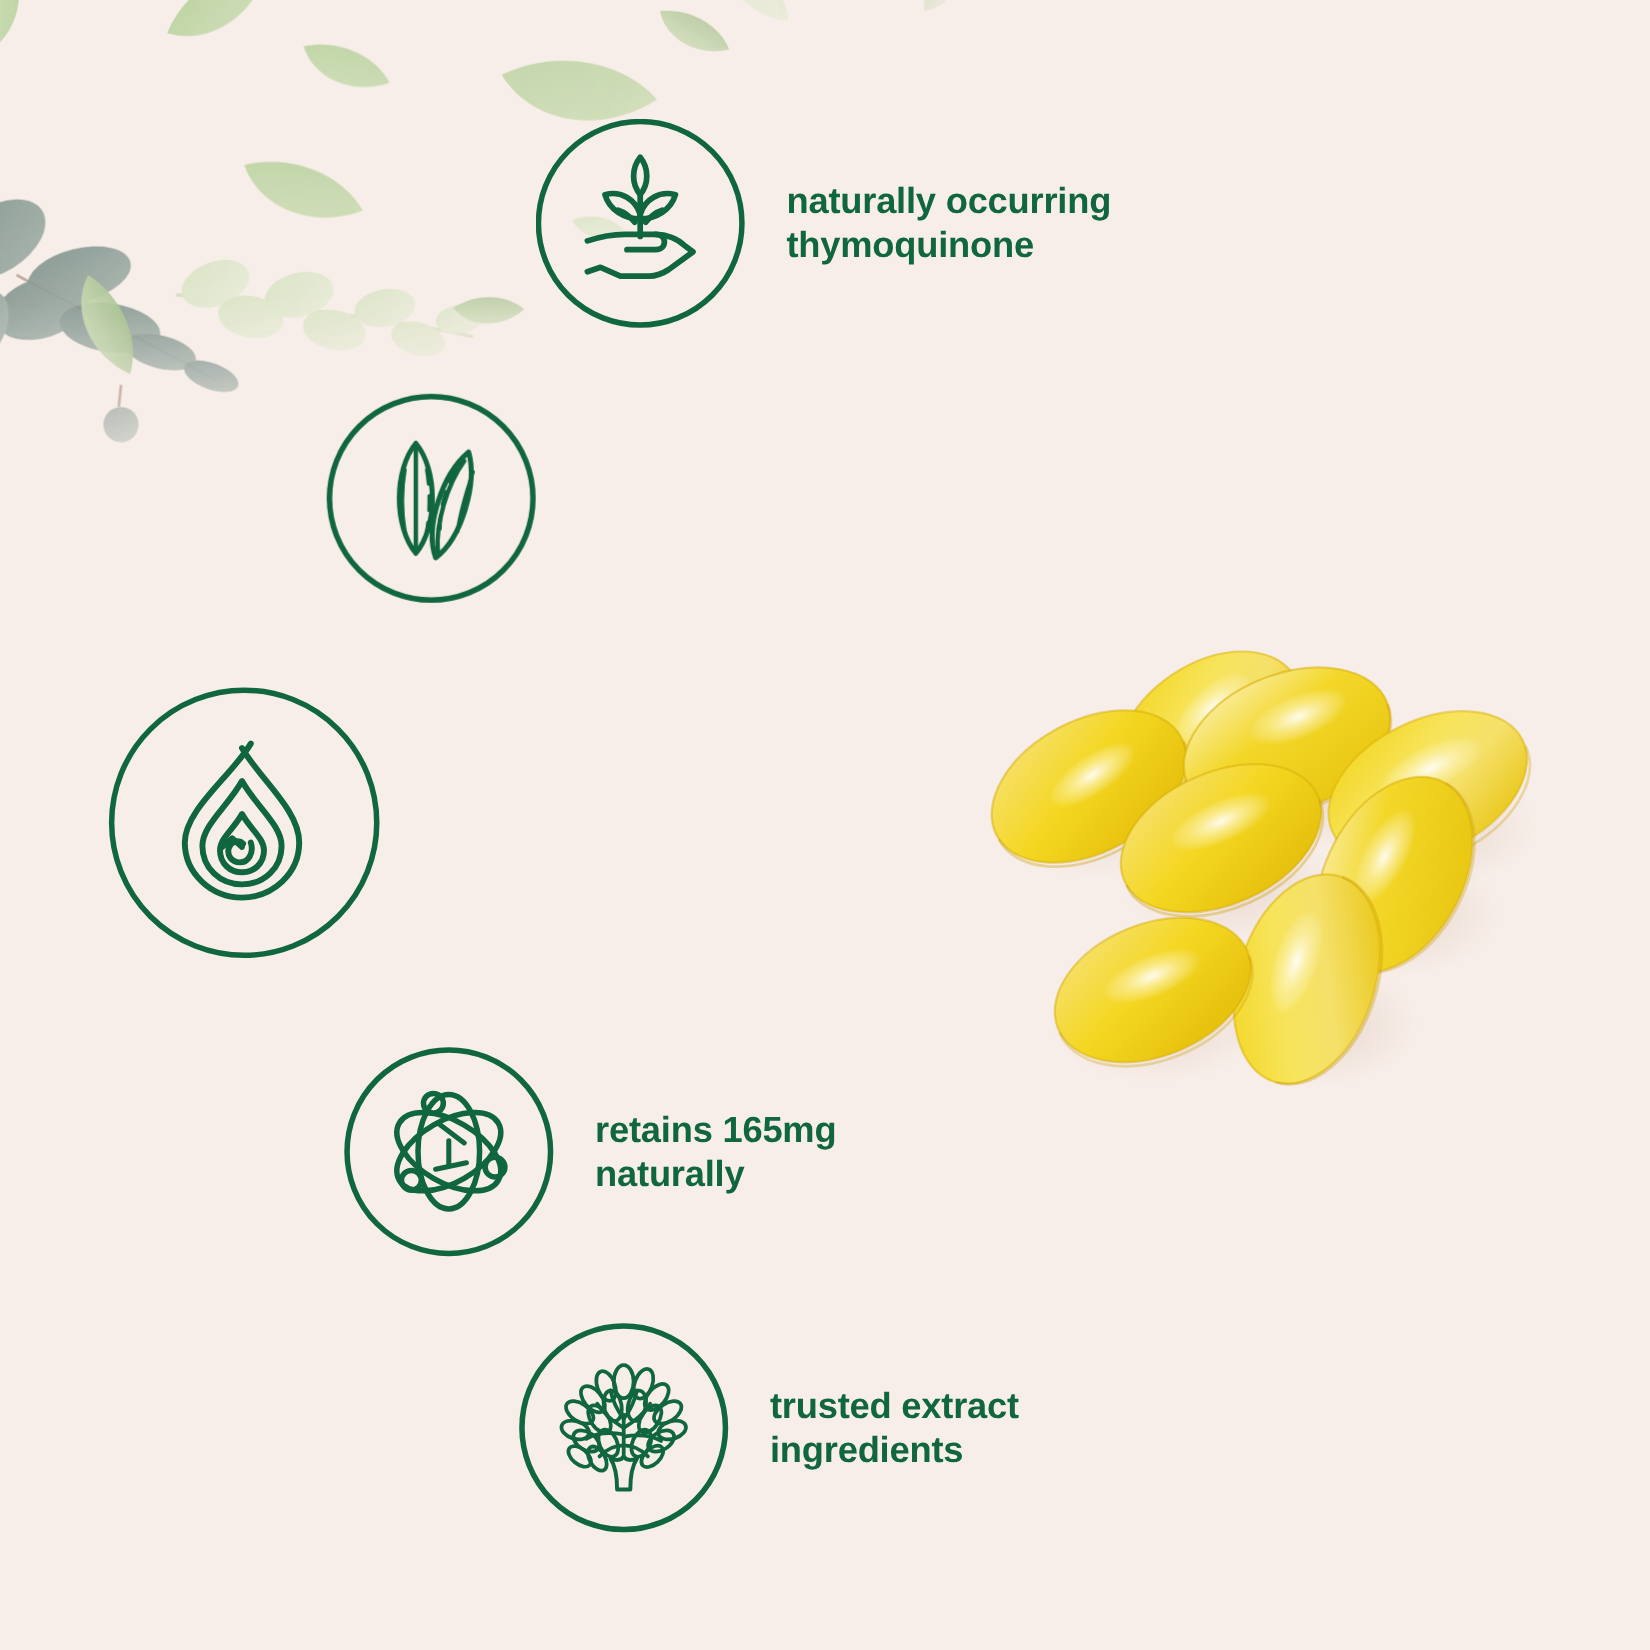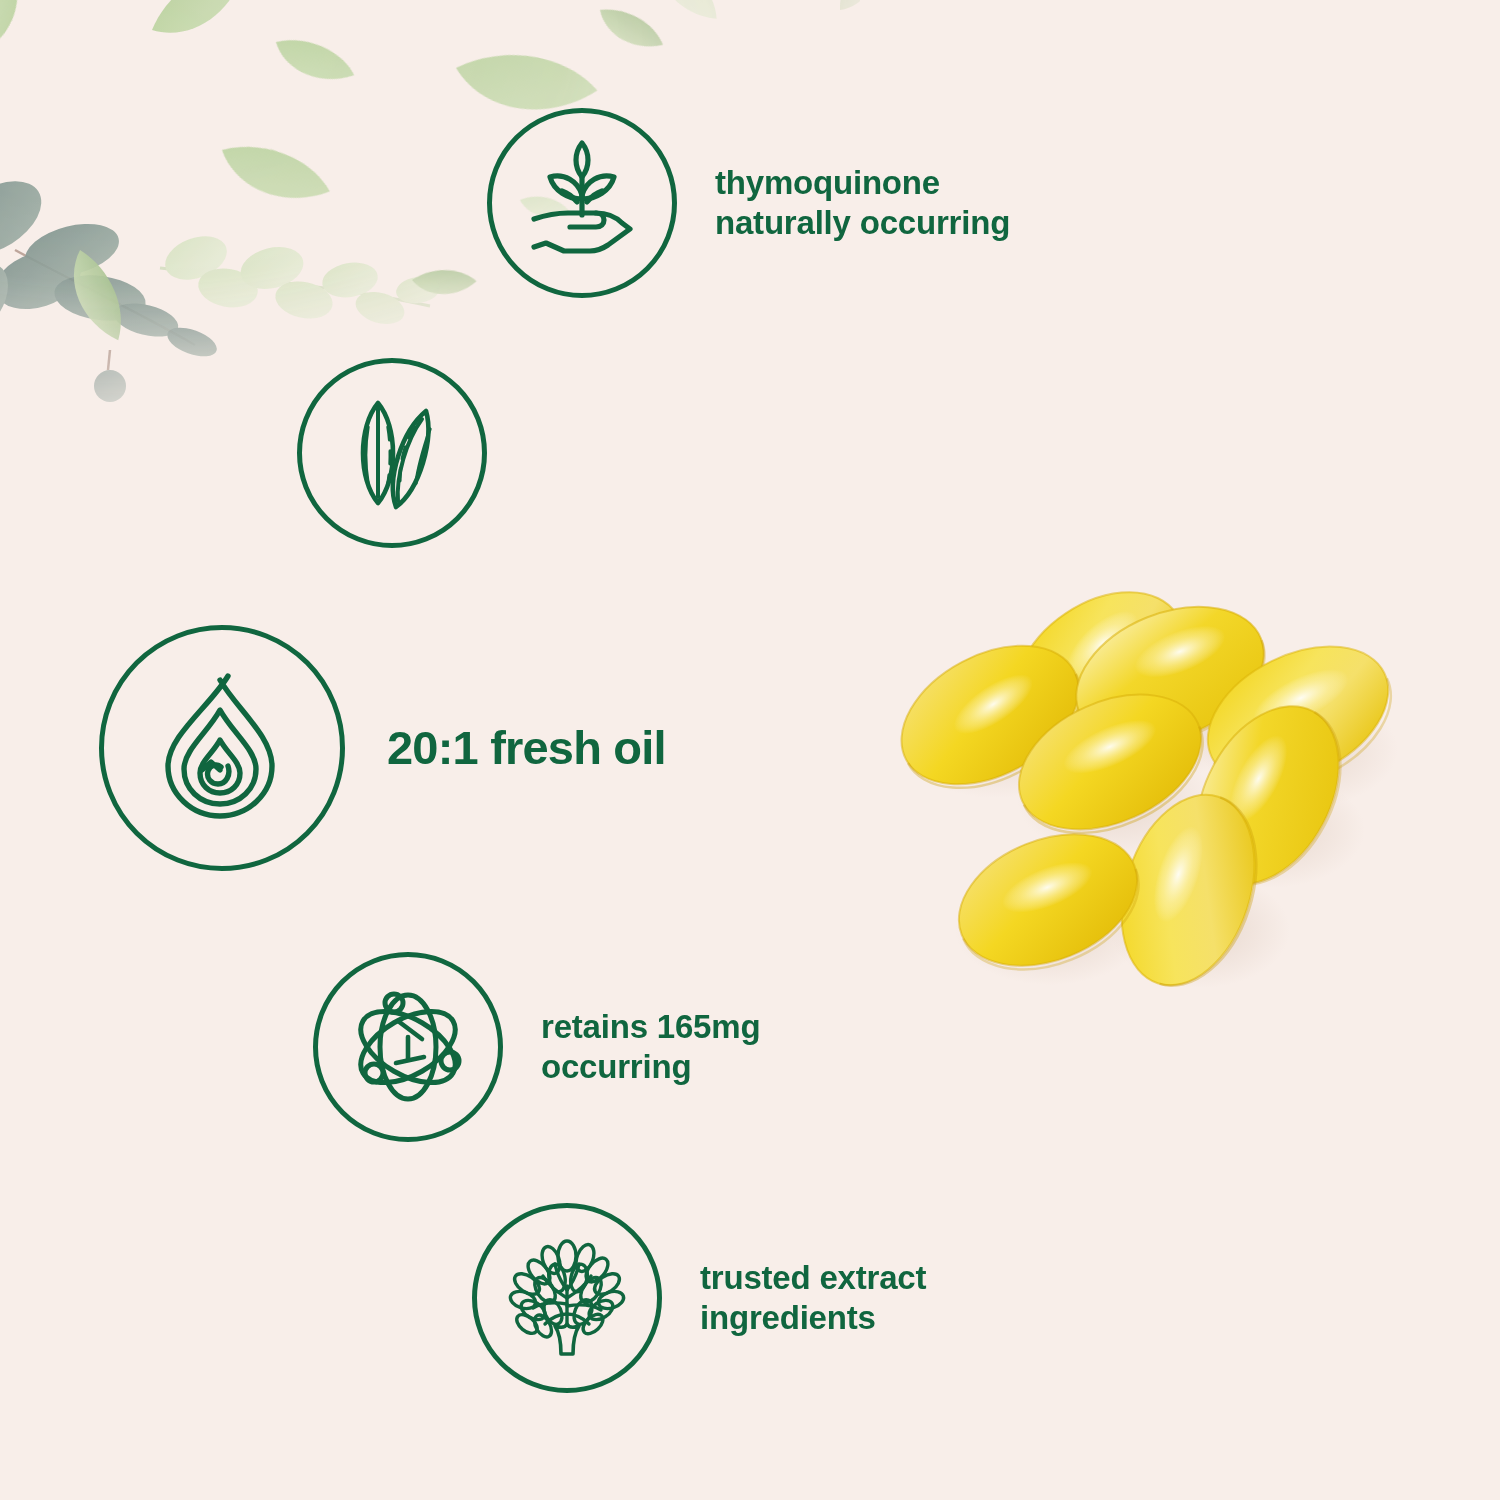--- a/index.html
+++ b/index.html
@@ -235,22 +235,22 @@
         <path d="M70,44 C62,34 62,20 70,10 C78,20 78,34 70,44 Z"></path>
         <path d="M70,66 C56,66 42,58 38,44 C52,40 66,48 70,62 Z"></path>
         <path d="M70,66 C84,66 98,58 102,44 C88,40 74,48 70,62 Z"></path>
         <path d="M50,58 C56,60 61,64 65,69"></path>
         <path d="M90,58 C84,60 79,64 75,69"></path>
         <path d="M22,86 C34,82 46,80 56,80 L84,80 C89,80 92,83 92,87 C92,91 89,94 84,94 L58,94"></path>
         <path d="M84,80 C94,80 104,84 110,90 L118,96 L96,112 C90,116 84,118 78,118 L52,118 L34,110 L22,114"></path>
       </svg>
     </div>
     <div class="ftext small">
+      <span class="ln">naturally occurring</span>
       <span class="ln">thymoquinone</span>
-      <span class="ln">naturally occurring</span>
     </div>
   </div>
 
   <div class="feature" id="f2">
     <div class="badge small">
       <svg viewBox="0 0 140 140" width="140" height="140" fill="none" stroke="#10663f" stroke-width="4.6" stroke-linecap="round" stroke-linejoin="round">
         <path d="M56,20 C76,44 76,96 56,120 C36,96 36,44 56,20 Z"></path>
         <path d="M56,24 L56,114" stroke-width="4"></path>
         <path d="M46,44 C43,62 43,82 46,100" stroke-width="3.4"></path>
         <path d="M66,44 C69,62 69,82 66,100" stroke-width="3.4" stroke-dasharray="13 11"></path>
@@ -270,41 +270,40 @@
 
         <path d="M88,52 C 76,74 52,92 52,111 C 52,131 68,146 88,146 C 108,146 124,131 124,111 C 124,92 100,74 88,52 Z"></path>
 
         <path d="M88,82 C 81,95 68,104 68,115 C 68,127 77,135 88,135 C 99,135 108,127 108,115 C 108,104 95,95 88,82 Z"></path>
 
         <path d="M96,108 C 99,117 94,126 86,126 C 79,126 74,120 76,113 C 78,107 85,105 89,109"></path>
         <path d="M70,112 L79,104 L88,112" stroke-width="5.2"></path>
       </svg>
     </div>
     <div class="ftext hero">
-      <span class="ln">20:1 fresh oil</span>
     </div>
   </div>
 
   <div class="feature" id="f4">
     <div class="badge small">
       <svg viewBox="0 0 140 140" width="140" height="140" fill="none" stroke="#10663f" stroke-width="5" stroke-linecap="round" stroke-linejoin="round">
         <ellipse cx="70" cy="70" rx="28" ry="52" transform="rotate(0 70 70)"></ellipse>
         <ellipse cx="70" cy="70" rx="28" ry="52" transform="rotate(60 70 70)"></ellipse>
         <ellipse cx="70" cy="70" rx="28" ry="52" transform="rotate(120 70 70)"></ellipse>
         <circle cx="56" cy="26" r="9"></circle>
         <circle cx="112" cy="84" r="9"></circle>
         <circle cx="36" cy="96" r="9"></circle>
         <path d="M60,44 L84,62" stroke-width="4.6"></path>
         <path d="M70,60 L70,82" stroke-width="4.6"></path>
         <path d="M58,86 L86,80" stroke-width="4.6"></path>
       </svg>
     </div>
     <div class="ftext small">
       <span class="ln">retains 165mg</span>
-      <span class="ln">occurring</span>
+      <span class="ln">naturally</span>
     </div>
   </div>
 
   <div class="feature" id="f5">
     <div class="badge small">
       <svg viewBox="0 0 140 140" width="140" height="140" fill="none" stroke="#10663f" stroke-width="3.4" stroke-linecap="round" stroke-linejoin="round">
 
         <path d="M64,126 C 64,112 62,104 58,98 C 64,100 68,100 70,96 C 72,100 76,100 82,98 C 78,104 76,112 76,126 Z" stroke-width="3.6"></path>
         <path d="M70,96 L70,58"></path>
 

